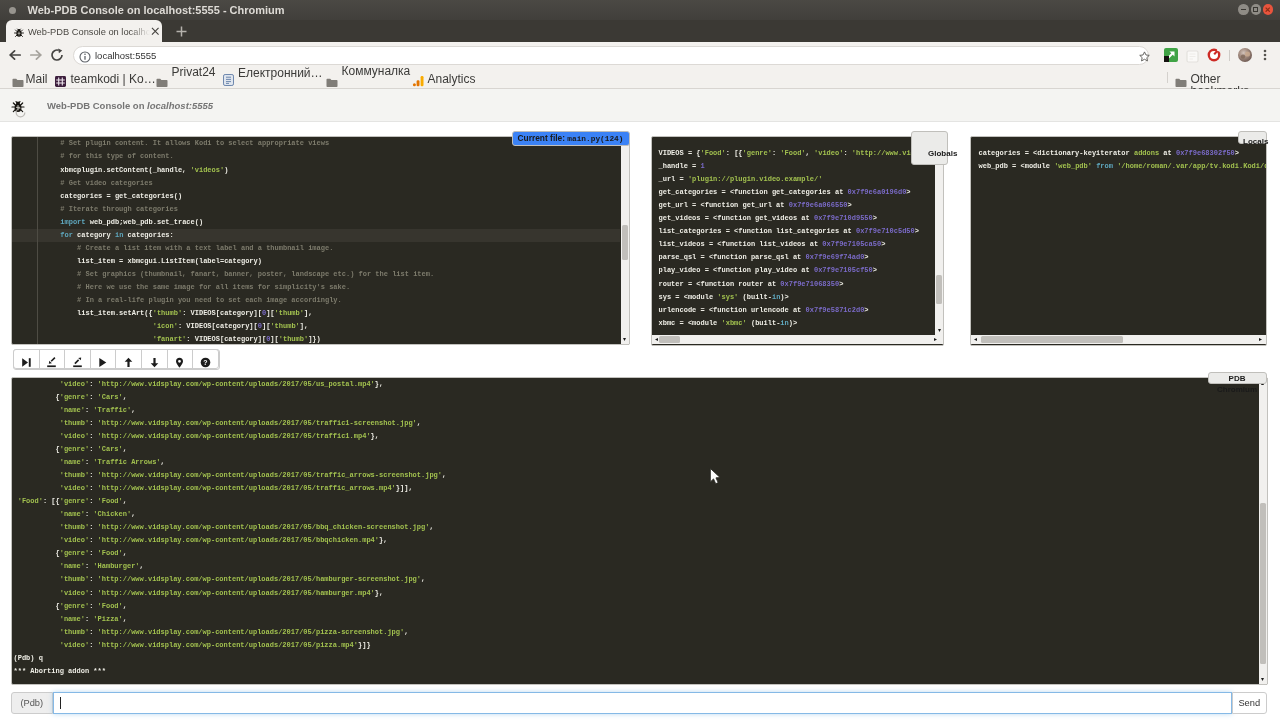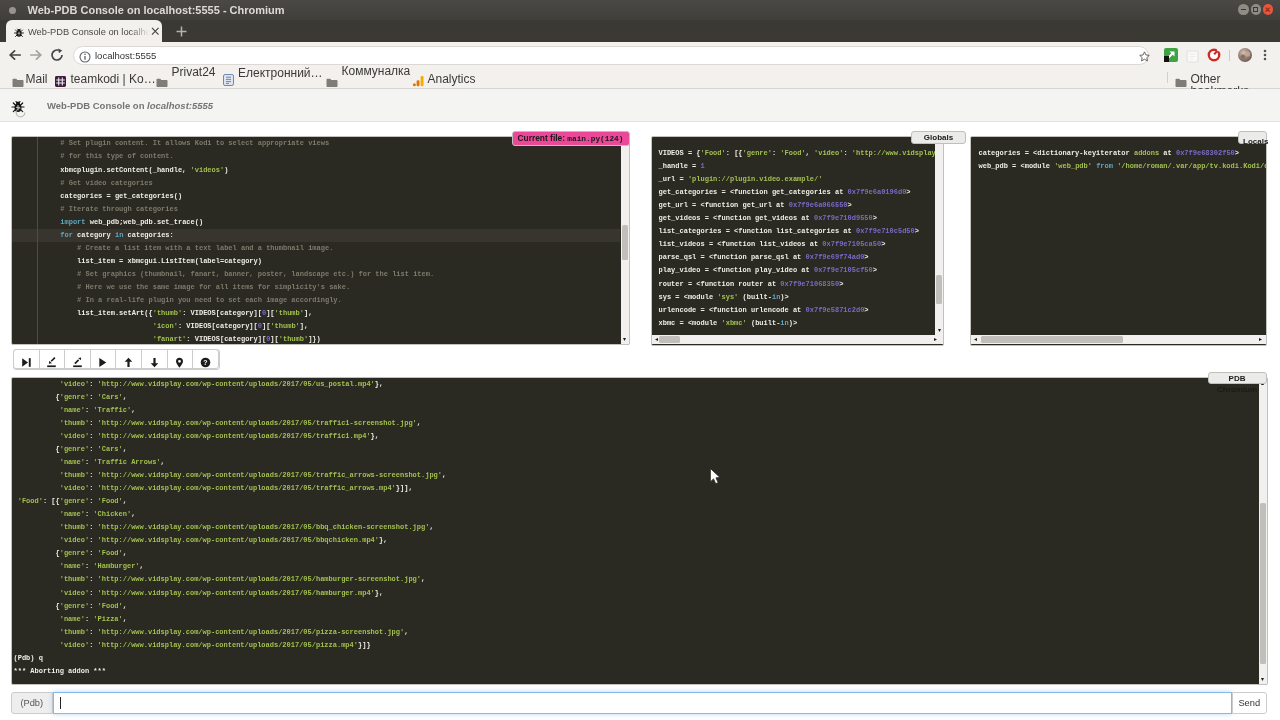--- a/index.html
+++ b/index.html
@@ -167,21 +167,21 @@
   <pre class="abs" style="left:32px;top:0.9px"><span class="c">    # Set plugin content. It allows Kodi to select appropriate views</span><br><span class="c">    # for this type of content.</span><br>    xbmcplugin.setContent(_handle, <span class="s">'videos'</span>)<br><span class="c">    # Get video categories</span><br>    categories = get_categories()<br><span class="c">    # Iterate through categories</span><br>    <span class="k">import</span> web_pdb;web_pdb.set_trace()<br>    <span class="k">for</span> category <span class="k">in</span> categories:<br><span class="c">        # Create a list item with a text label and a thumbnail image.</span><br>        list_item = xbmcgui.ListItem(label=category)<br><span class="c">        # Set graphics (thumbnail, fanart, banner, poster, landscape etc.) for the list item.</span><br><span class="c">        # Here we use the same image for all items for simplicity's sake.</span><br><span class="c">        # In a real-life plugin you need to set each image accordingly.</span><br>        list_item.setArt({<span class="s">'thumb'</span>: VIDEOS[category][<span class="n">0</span>][<span class="s">'thumb'</span>],<br>                          <span class="s">'icon'</span>: VIDEOS[category][<span class="n">0</span>][<span class="s">'thumb'</span>],<br>                          <span class="s">'fanart'</span>: VIDEOS[category][<span class="n">0</span>][<span class="s">'thumb'</span>]})</pre>
 </div>
 <div class="track" style="left:620.5px;top:136.5px;width:8.5px;height:207px"></div>
 <svg class="abs" style="left:622.3px;top:139px" width="5" height="5" viewBox="0 0 5 5">
       <polygon points="1,4 4,4 2.5,1" fill="#1c1c1c"></polygon>
     </svg>
 <svg class="abs" style="left:622.3px;top:336.5px" width="5" height="5" viewBox="0 0 5 5">
       <polygon points="1,1 4,1 2.5,4" fill="#1c1c1c"></polygon>
     </svg>
 <div class="thumb" style="left:621.5px;top:225px;width:6.5px;height:35px"></div>
-<div class="plabel" style="left:511.5px;top:131px;width:118px;height:15px;line-height:13.5px;background:#ec4899;font-size:8.4px;text-align:center;padding:0">Current file: <span style="font:bold 7.8px 'Liberation Mono',monospace">main.py(124)</span></div>
+<div class="plabel" style="left:511.5px;top:131px;width:118px;height:15px;line-height:13.5px;background:#3b82f6;font-size:8.4px;text-align:center;padding:0">Current file: <span style="font:bold 7.8px 'Liberation Mono',monospace">main.py(124)</span></div>
 
 <div class="panelbox" style="left:650.5px;top:135.5px;width:293px;height:210px"></div>
 <div class="abs" style="left:651.5px;top:136.5px;width:283px;height:198px;overflow:hidden">
   <pre class="abs" style="left:7px;top:10.4px">VIDEOS = {<span class="s">'Food'</span>: [{<span class="s">'genre'</span>: <span class="s">'Food'</span>, <span class="s">'video'</span>: <span class="s">'http://www.vidsplay.com/wp-content/uploads/2017/05/us_postal.mp4'</span>},
 _handle = <span class="n">1</span>
 _url = <span class="s">'plugin://plugin.video.example/'</span>
 get_categories = &lt;function get_categories at <span class="n">0x7f9e6a0196d0</span>&gt;
 get_url = &lt;function get_url at <span class="n">0x7f9e6a066550</span>&gt;
 get_videos = &lt;function get_videos at <span class="n">0x7f9e710d9550</span>&gt;
 list_categories = &lt;function list_categories at <span class="n">0x7f9e710c5d50</span>&gt;
@@ -202,21 +202,21 @@
     </svg>
 <div class="thumb" style="left:935.8px;top:275px;width:6px;height:29px"></div>
 <div class="track" style="left:651.5px;top:334.5px;width:291.5px;height:9.5px"></div>
 <svg class="abs" style="left:653.5px;top:336.8px" width="5" height="5" viewBox="0 0 5 5">
       <polygon points="4,1 4,4 1,2.5" fill="#1c1c1c"></polygon>
     </svg>
 <svg class="abs" style="left:933px;top:336.8px" width="5" height="5" viewBox="0 0 5 5">
       <polygon points="1,1 1,4 4,2.5" fill="#1c1c1c"></polygon>
     </svg>
 <div class="thumb" style="left:658.5px;top:335.5px;width:21px;height:7.5px"></div>
-<div class="plabel" style="left:911px;top:131px;width:55px;text-align:center;padding:0;height:13px">Globals</div>
+<div class="plabel" style="left:911px;top:131px;width:37px;text-align:center;padding:16px;height:13px">Globals</div>
 
 <div class="panelbox" style="left:969.5px;top:135.5px;width:297.5px;height:210px"></div>
 <div class="abs" style="left:970.5px;top:136.5px;width:295.5px;height:198px;overflow:hidden">
   <pre class="abs" style="left:8px;top:10.4px">categories = &lt;dictionary-keyiterator <span class="s">addons</span> at <span class="n">0x7f9e68302f50</span>&gt;
 web_pdb = &lt;module <span class="s">'web_pdb'</span> <span class="k">from</span> <span class="s">'/home/roman/.var/app/tv.kodi.Kodi/data/addons/script.module.web-pdb/libs/web_pdb/__init__.py'</span>&gt;</pre>
 </div>
 <div class="track" style="left:970.5px;top:334.5px;width:295.5px;height:9.5px"></div>
 <svg class="abs" style="left:972.5px;top:336.8px" width="5" height="5" viewBox="0 0 5 5">
       <polygon points="4,1 4,4 1,2.5" fill="#1c1c1c"></polygon>
     </svg>

